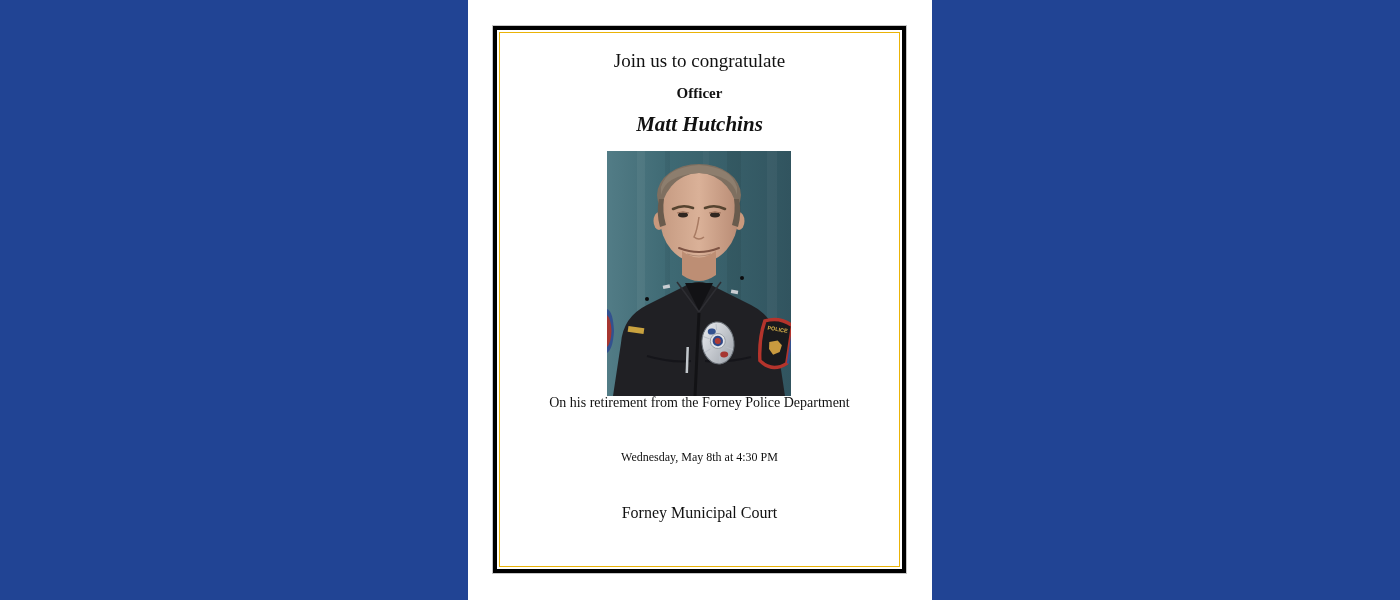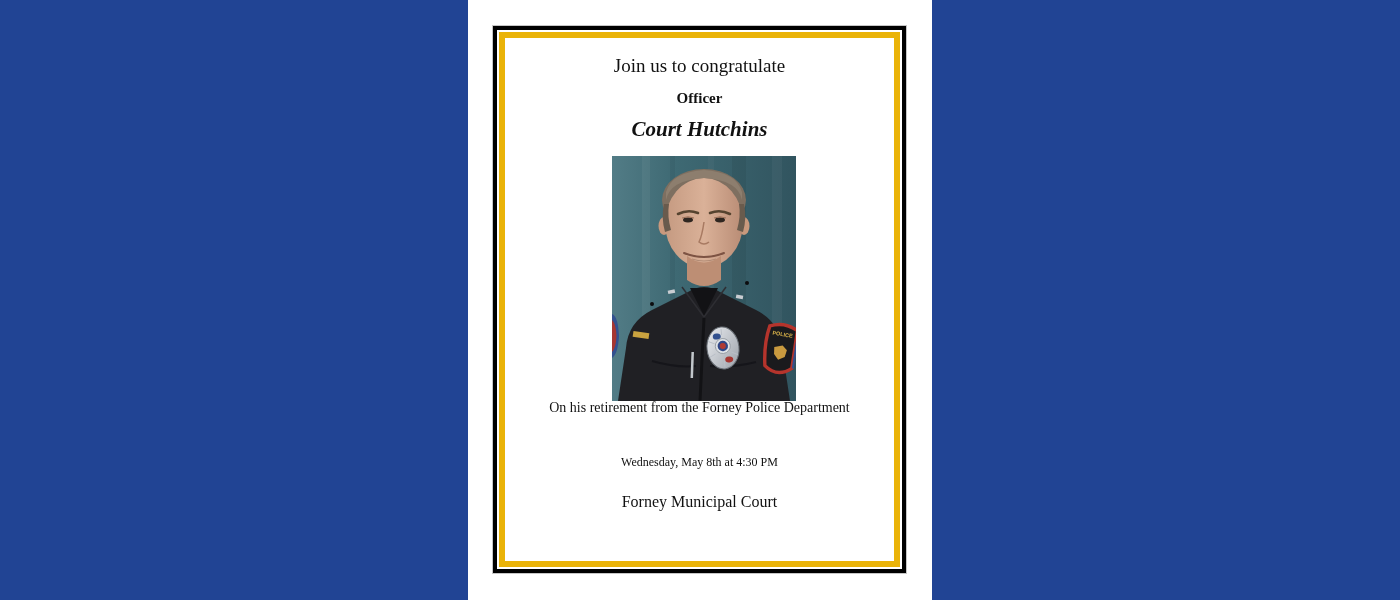--- a/index.html
+++ b/index.html
@@ -23,21 +23,21 @@
     left: 25px; top: 26px;
     width: 413px; height: 547px;
     box-sizing: border-box;
     border: 4px solid #000000;
     outline: 1px solid #c6c6c6;
     background: #ffffff;
   }
   .frame-inner {
     position: absolute;
     inset: 2px;
-    border: 6px solid #eab308;
+    border: 1px solid #eab308;
   }
   .content {
     position: absolute;
     inset: 0;
   }
   .line {
     position: absolute;
     left: 0; width: 100%;
     text-align: center;
     margin: 0;
@@ -48,40 +48,40 @@
   .name     { top: 79px;  font-size: 21px; font-weight: bold; font-style: italic; }
   .occasion { top: 362px; font-size: 14px; }
   .datetime { top: 417px; font-size: 12px; }
   .venue {
     position: absolute;
     top: 453px; left: 0; width: 100%;
     text-align: center;
     font-size: 16px;
     line-height: 19.5px;
   }
-  .venue p { margin: 1px; }
+  .venue p { margin: 17px; }
   .photo {
     position: absolute;
     left: 107px; top: 118px;
     width: 184px; height: 245px;
   }
   .photo svg { display: block; }
 </style>
 </head>
 <body>
 
 <div class="canvas">
   <div class="paper-strip">
     <div class="frame-outer">
       <div class="frame-inner">
         <div class="content">
 
           <p class="line intro">Join us to congratulate</p>
           <p class="line title">Officer</p>
-          <p class="line name">Court Hutchins</p>
+          <p class="line name">Matt Hutchins</p>
 
           <div class="photo">
             <svg width="184" height="245" viewBox="0 0 184 245" xmlns="http://www.w3.org/2000/svg">
               <defs>
                 <linearGradient id="bgg" x1="0" y1="0" x2="1" y2="0">
                   <stop offset="0" stop-color="#527c86"></stop>
                   <stop offset="0.35" stop-color="#3e6973"></stop>
                   <stop offset="1" stop-color="#31545f"></stop>
                 </linearGradient>
                 <linearGradient id="sking" x1="0" y1="0" x2="1" y2="0">

